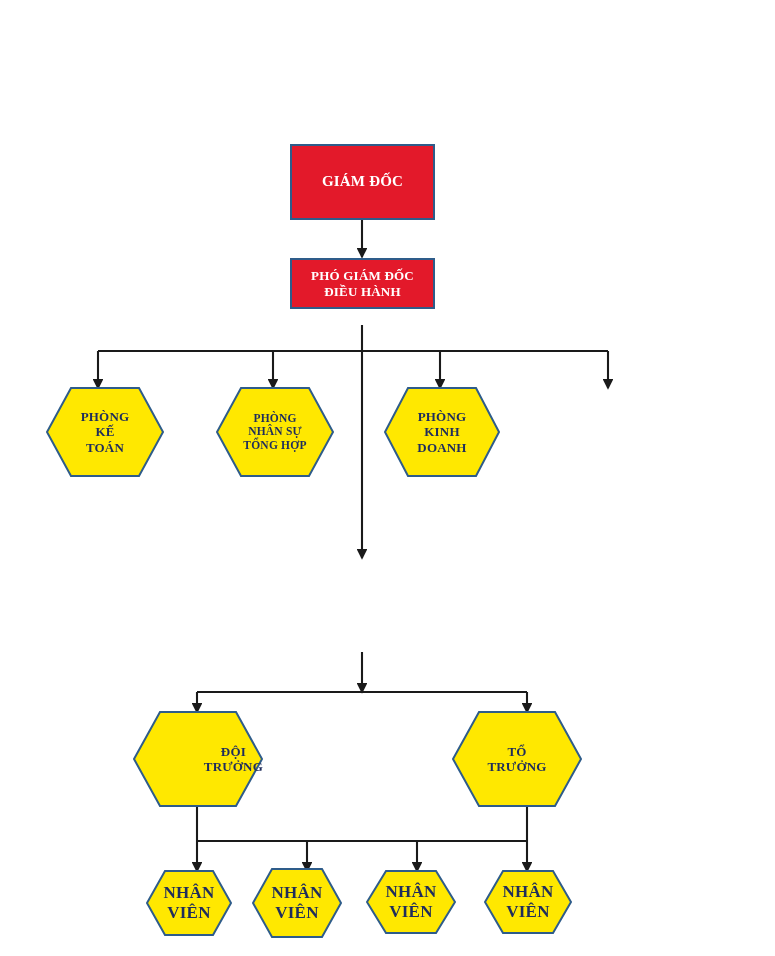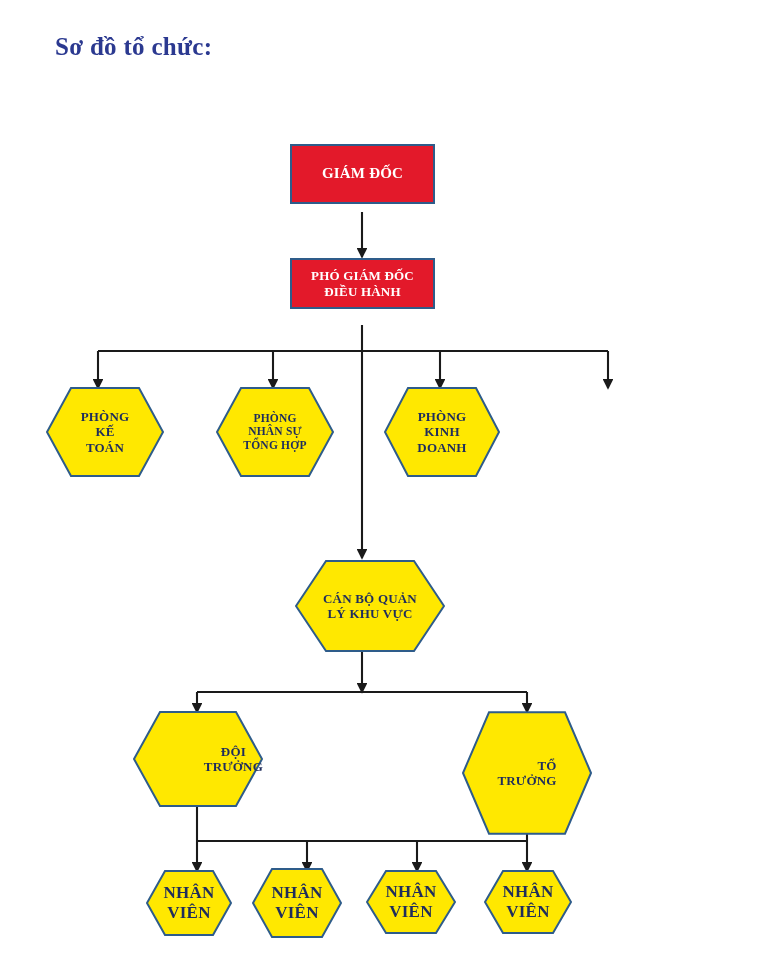--- a/index.html
+++ b/index.html
@@ -95,21 +95,20 @@
   .f-dept-sm    { font-size: 11.5px; }
   .f-area       { font-size: 13px; }
   .f-lead       { font-size: 13px; }
   .f-staff      { font-size: 17px; }
 </style>
 </head>
 <body>
 
 <div id="chart-root">
 
-  <div id="page-title">Sơ đồ tổ chức:</div>
 
   <svg id="connectors" viewBox="0 0 775 956" xmlns="http://www.w3.org/2000/svg">
     <defs>
       <marker id="arrow" viewBox="0 0 10 10" refX="8.5" refY="5" markerWidth="5.2" markerHeight="5.2" orient="auto-start-reverse">
         <path d="M 0 0 L 10 5 L 0 10 z" fill="#1a1a1a"></path>
       </marker>
     </defs>
     <g stroke="#1a1a1a" stroke-width="2.1" fill="none">
 
       <line x1="362" y1="212" x2="362" y2="257" marker-end="url(#arrow)"></line>
@@ -131,21 +130,21 @@
       <line x1="197" y1="807" x2="197" y2="841"></line>
       <line x1="527" y1="807" x2="527" y2="841"></line>
       <line x1="197" y1="841" x2="527" y2="841"></line>
       <line x1="197" y1="841" x2="197" y2="871" marker-end="url(#arrow)"></line>
       <line x1="307" y1="841" x2="307" y2="871" marker-end="url(#arrow)"></line>
       <line x1="417" y1="841" x2="417" y2="871" marker-end="url(#arrow)"></line>
       <line x1="527" y1="841" x2="527" y2="871" marker-end="url(#arrow)"></line>
     </g>
   </svg>
 
-  <div class="node rect-node" style="left:290px; top:144px; width:145px; height:60px;">
+  <div class="node rect-node" style="left:290px; top:144px; width:145px; height:76px;">
     <span class="node-label f-director">GIÁM ĐỐC</span>
   </div>
 
   <div class="node rect-node" style="left:290px; top:258px; width:145px; height:51px;">
     <span class="node-label f-deputy">PHÓ GIÁM ĐỐC
 ĐIỀU HÀNH</span>
   </div>
 
   <div class="node hex-node" style="left:46px; top:387px; width:118px; height:90px;">
     <svg class="hex-shape" viewBox="0 0 118 90" preserveAspectRatio="none">
@@ -168,37 +167,30 @@
   <div class="node hex-node" style="left:384px; top:387px; width:116px; height:90px;">
     <svg class="hex-shape" viewBox="0 0 116 90" preserveAspectRatio="none">
       <polygon points="24,1 92,1 115,45 92,89 24,89 1,45" fill="#ffe800" stroke="#2e5c8a" stroke-width="2" vector-effect="non-scaling-stroke"></polygon>
     </svg>
     <span class="node-label f-dept">PHÒNG
 KINH
 DOANH</span>
   </div>
 
 
-  <div class="node hex-node" style="left:295px; top:560px; width:150px; height:92px;">
-    <svg class="hex-shape" viewBox="0 0 150 92" preserveAspectRatio="none">
-      <polygon points="31,1 119,1 149,46 119,91 31,91 1,46" fill="#ffe800" stroke="#2e5c8a" stroke-width="2" vector-effect="non-scaling-stroke"></polygon>
-    </svg>
-    <span class="node-label f-area">CÁN BỘ QUẢN
-LÝ KHU VỰC</span>
-  </div>
 
   <div class="node hex-node" style="left:133px; top:711px; width:130px; height:96px;justify-content:flex-end;">
     <svg class="hex-shape" viewBox="0 0 130 96" preserveAspectRatio="none">
       <polygon points="27,1 103,1 129,48 103,95 27,95 1,48" fill="#ffe800" stroke="#2e5c8a" stroke-width="2" vector-effect="non-scaling-stroke"></polygon>
     </svg>
     <span class="node-label f-lead">ĐỘI
 TRƯỞNG</span>
   </div>
 
-  <div class="node hex-node" style="left:462px; top:711px; width:130px; height:124px;text-align:right;">
+  <div class="node hex-node" style="left:452px; top:711px; width:130px; height:96px;">
     <svg class="hex-shape" viewBox="0 0 130 96" preserveAspectRatio="none">
       <polygon points="27,1 103,1 129,48 103,95 27,95 1,48" fill="#ffe800" stroke="#2e5c8a" stroke-width="2" vector-effect="non-scaling-stroke"></polygon>
     </svg>
     <span class="node-label f-lead">TỔ
 TRƯỞNG</span>
   </div>
 
   <div class="node hex-node" style="left:146px; top:870px; width:86px; height:66px;">
     <svg class="hex-shape" viewBox="0 0 86 66" preserveAspectRatio="none">
       <polygon points="19,1 67,1 85,33 67,65 19,65 1,33" fill="#ffe800" stroke="#2e5c8a" stroke-width="2" vector-effect="non-scaling-stroke"></polygon>

